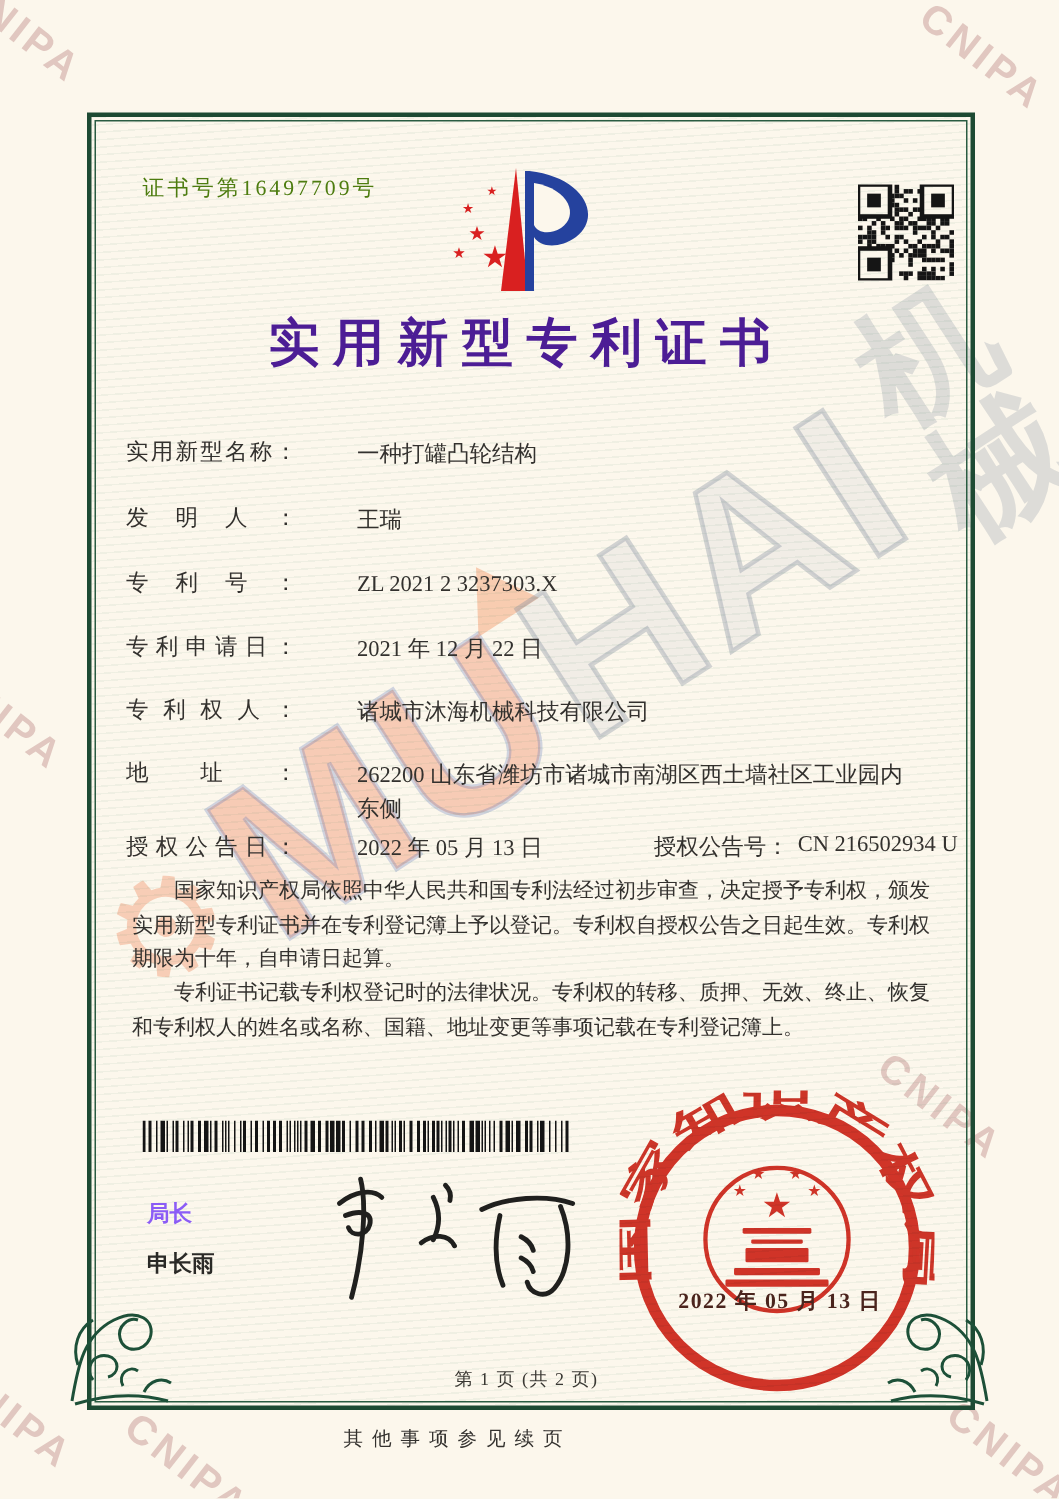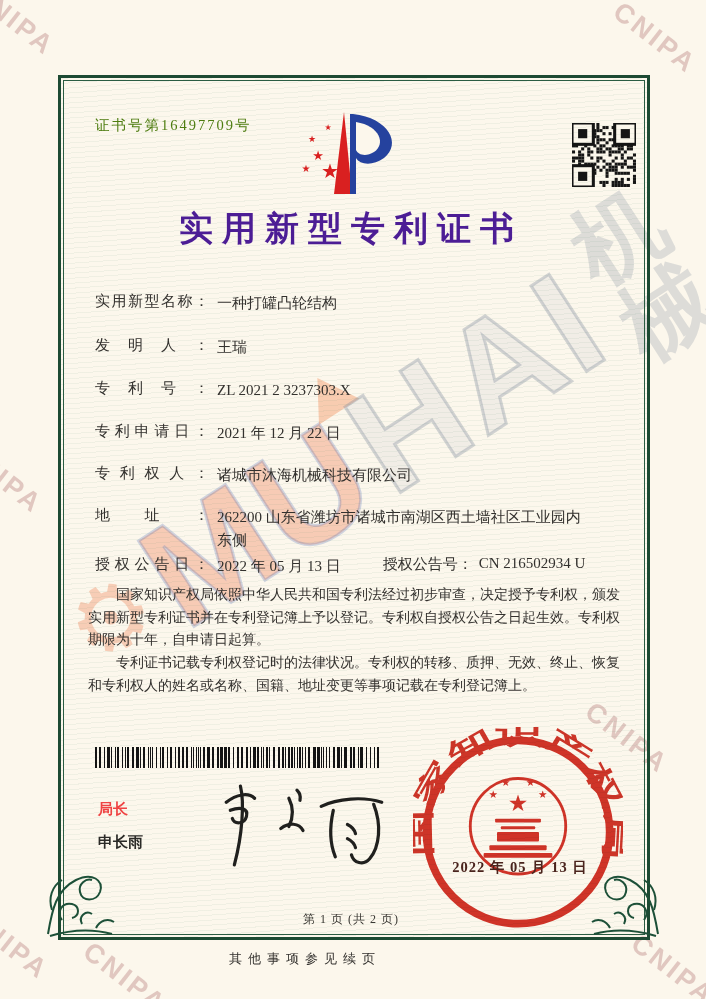--- a/index.html
+++ b/index.html
@@ -32,31 +32,31 @@
          margin-left:6px;}
   .wm-tri{width:0;height:0;border-left:24px solid transparent;border-right:24px solid transparent;
           border-bottom:40px solid rgba(243,150,105,0.45);margin:0 -40px 0 -28px;align-self:flex-start;}
   
   .cert-no{position:absolute;left:95px;top:116px;font-size:14.5px;letter-spacing:2px;color:#4d7c0f;}
   .logo{position:absolute;left:292px;top:108px;width:120px;height:94px;}
   .qr{position:absolute;left:572px;top:123px;width:64px;height:64px;}
   .title{position:absolute;left:58px;top:206px;width:586px;text-align:center;
          font-size:34px;font-weight:700;letter-spacing:9px;color:#4c1d95;}
   
-  .field-row{position:absolute;left:95px;display:flex;font-size:15px;color:#33312e;}
+  .field-row{position:absolute;left:84px;display:flex;font-size:15px;color:#33312e;gap:32px;}
   .flabel{display:inline-block;width:114px;text-align:justify;text-align-last:justify;flex:none;}
   .fvalue{margin-left:8px;white-space:pre-wrap;max-width:430px;line-height:1.5;}
   .grant2{margin-left:42px;display:flex;}
   
   .bodytext{position:absolute;left:88px;top:584px;width:534px;font-size:14px;line-height:1.62;color:#33312e;}
   .bodytext p{margin:0;text-indent:2em;}
   
   .barcode{position:absolute;left:95px;top:747px;width:287px;height:21px;}
   .sign-title{position:absolute;left:98px;top:800px;font-size:15px;font-weight:600;
-              font-family:"Liberation Sans","DejaVu Sans",sans-serif;color:#ef4444;}
+              font-family:"Liberation Sans","DejaVu Sans",sans-serif;color:#8b5cf6;}
   .sign-name{position:absolute;left:98px;top:833px;font-size:15px;font-weight:600;
              font-family:"Liberation Sans","DejaVu Sans",sans-serif;color:#2b2a27;}
   .sig-svg{position:absolute;left:196px;top:776px;width:212px;height:96px;}
   .seal{position:absolute;left:413px;top:727px;width:210px;height:210px;opacity:0.92;
         mix-blend-mode:multiply;}
   .seal-date{position:absolute;left:420px;top:858px;width:200px;text-align:center;
              font-size:14.5px;letter-spacing:1px;color:#4a241d;font-weight:600;}
   .corner-orn{position:absolute;width:96px;height:96px;}
   .page-no{position:absolute;left:58px;top:911px;width:586px;text-align:center;
            font-size:12px;color:#3a3833;letter-spacing:1px;}

